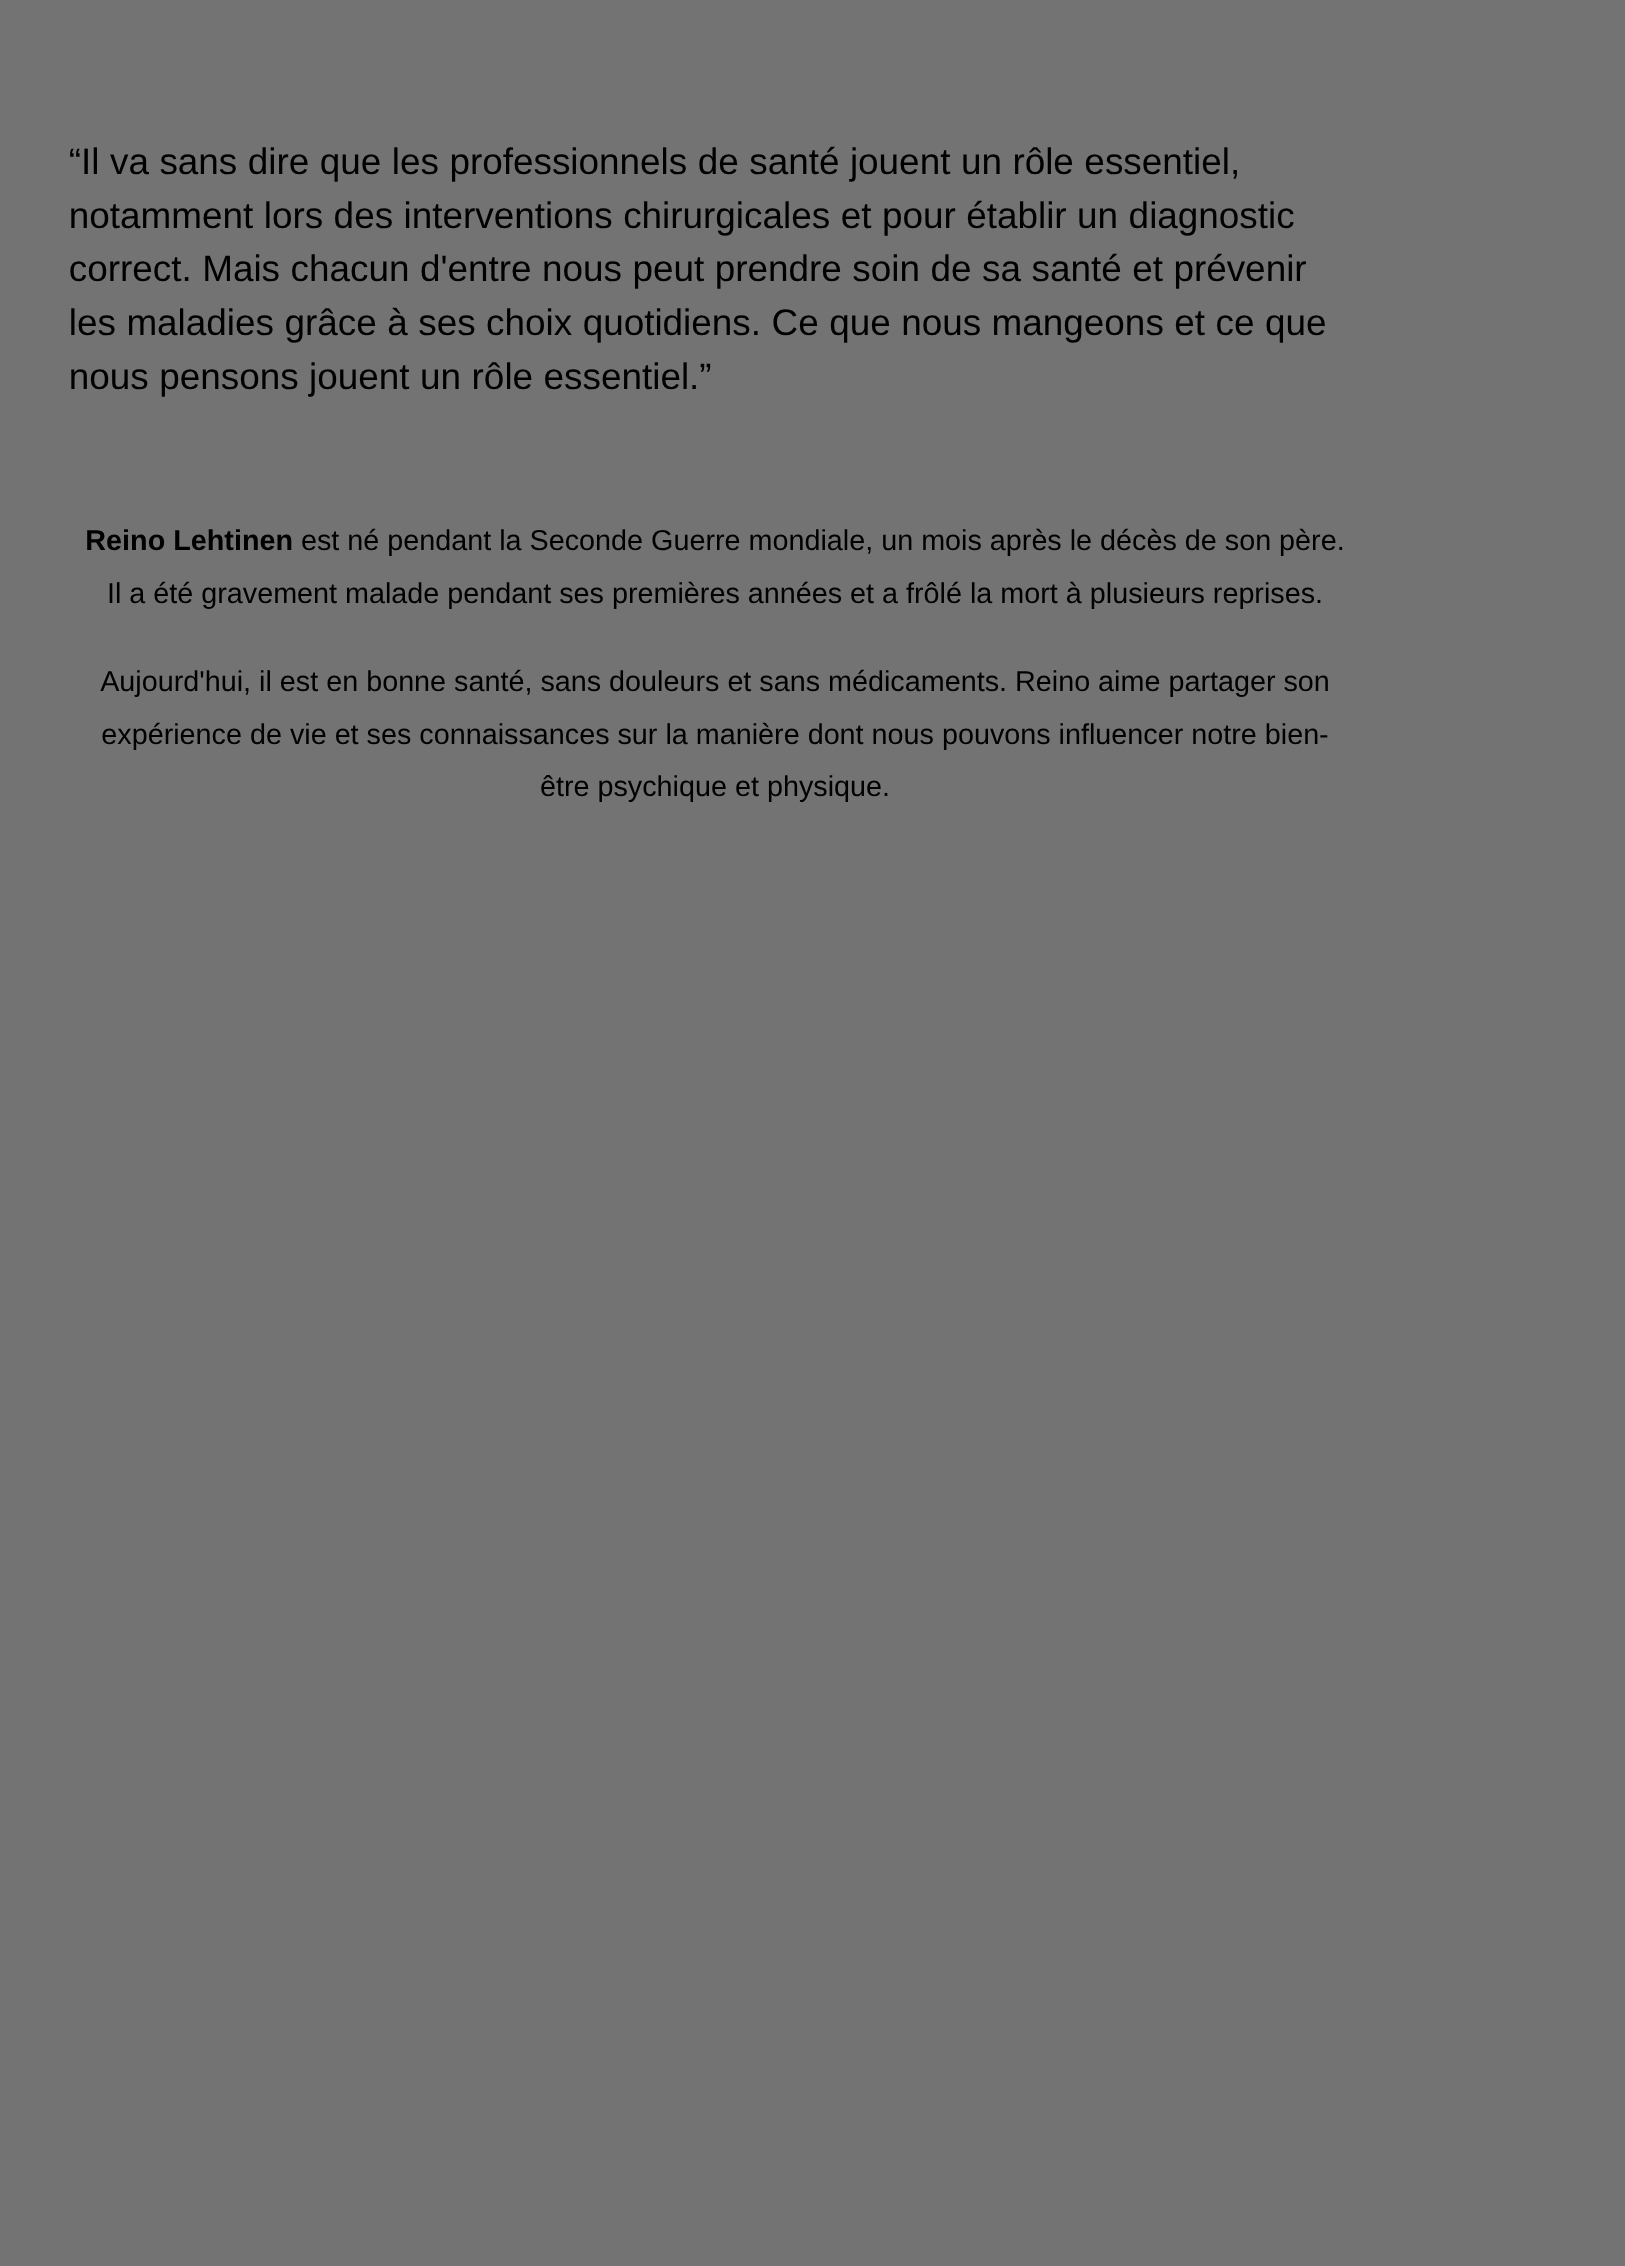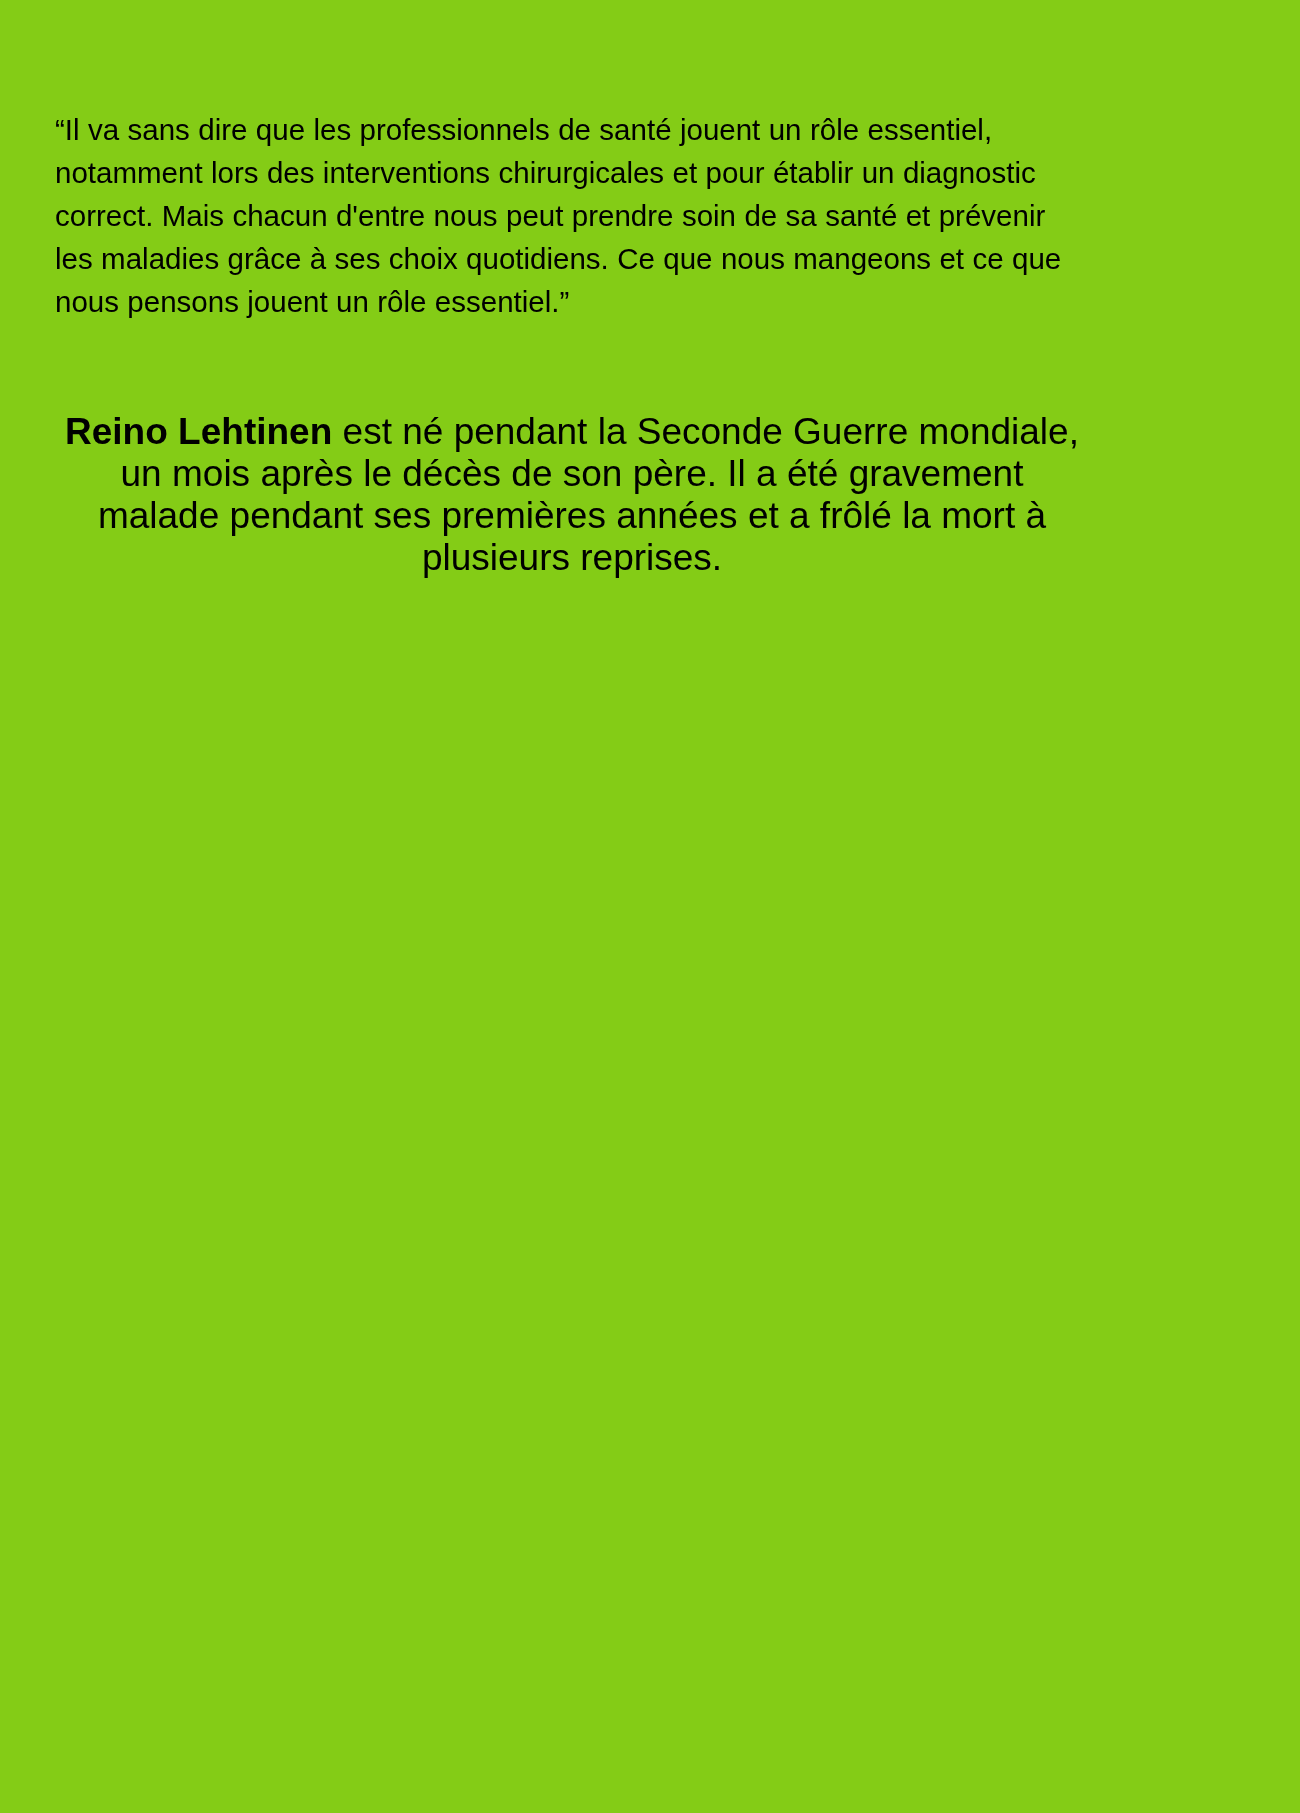--- a/index.html
+++ b/index.html
@@ -10,21 +10,21 @@
   }
   body {
     font-family: "Liberation Sans", sans-serif;
     color: #000000;
     -webkit-font-smoothing: antialiased;
   }
   .page {
     position: relative;
     width: 1300px;
     height: 1813px;
-    background: #84cc16;
+    background: #737373;
     box-sizing: border-box;
     overflow: hidden;
   }
   .content {
     position: absolute;
     left: 55px;
     top: 108px;
     width: 1190px;
   }
 
@@ -40,21 +40,21 @@
   }
 
   .gap-after-quote { height: 88px; }
 
   
   .bio {
     width: 1020px;
     margin: 0 auto 0 7px;
   }
   .bio-para {
-    font-size: 37px;
+    font-size: 23px;
     line-height: 42px;
     text-align: center;
     margin: 0;
     white-space: pre-wrap;
   }
   .bio-para + .bio-para {
     margin-top: 29px;
   }
   .bold-name {
     font-weight: bold;
@@ -70,16 +70,17 @@
 
     <div class="gap-after-quote"></div>
 
     <div class="bio">
 
       <p class="bio-para"><span class="bold-name">Reino Lehtinen</span><span> est né pendant la Seconde Guerre mondiale, un mois après le décès de son père. Il a été gravement malade pendant ses premières années et a frôlé la mort à plusieurs reprises.</span></p>
 
 
 
 
+      <p class="bio-para">Aujourd'hui, il est en bonne santé, sans douleurs et sans médicaments. Reino aime partager son expérience de vie et ses connaissances sur la manière dont nous pouvons influencer notre bien-être psychique et physique.</p>
 
     </div>
   </div>
 </div>
 
 </body></html>

